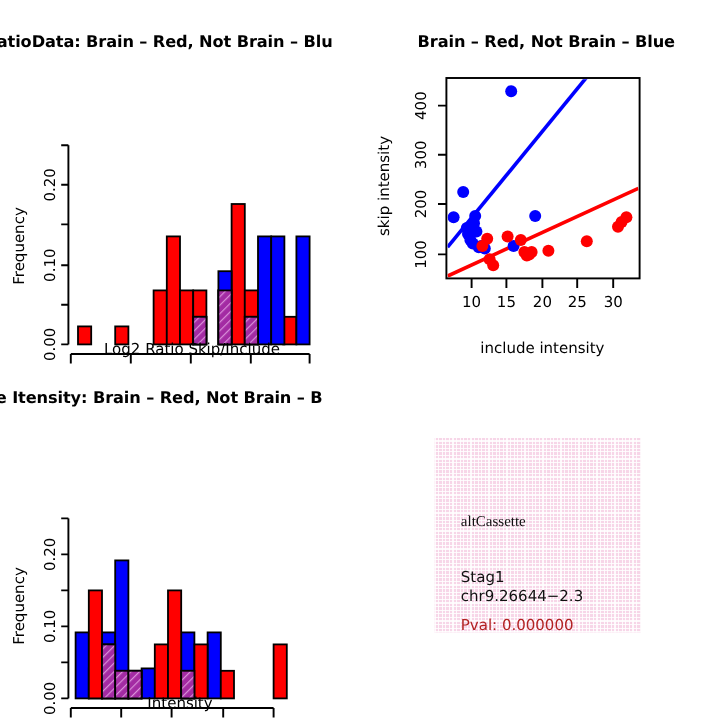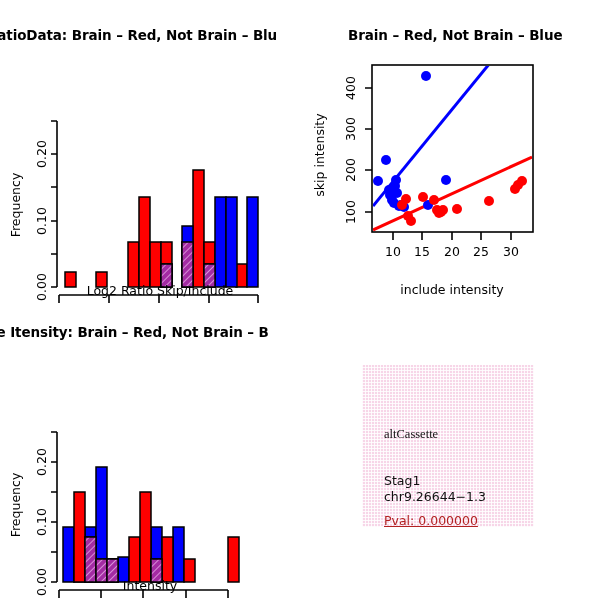--- a/index.html
+++ b/index.html
@@ -242,15 +242,15 @@
 <div class="panel" style="left:0;top:350px;">
   <svg width="300" height="250" viewBox="0 0 300 250" style="position:absolute;left:0;top:0;">
     <text class="axlab" x="150" y="240" text-anchor="middle">Intensity</text>
     <text class="axlab" x="20" y="155" text-anchor="middle" transform="rotate(-90 20 155)">Frequency</text>
   </svg>
 </div>
 
 <div id="infobox">
   <div class="line" style="top:62px;font-family:Liberation Serif, serif;">altCassette</div>
   <div class="line" style="top:93px;margin-top:15px;">Stag1</div>
-  <div class="line" style="top:124px;">chr9.26644−1.3</div>
-  <div class="line pv" style="top:148px;text-decoration:underline;">Pval: 0.000000</div>
+  <div class="line" style="top:124px;">chr9.26644−2.3</div>
+  <div class="line pv" style="top:148px;">Pval: 0.000000</div>
 </div>
 
 </body></html>

